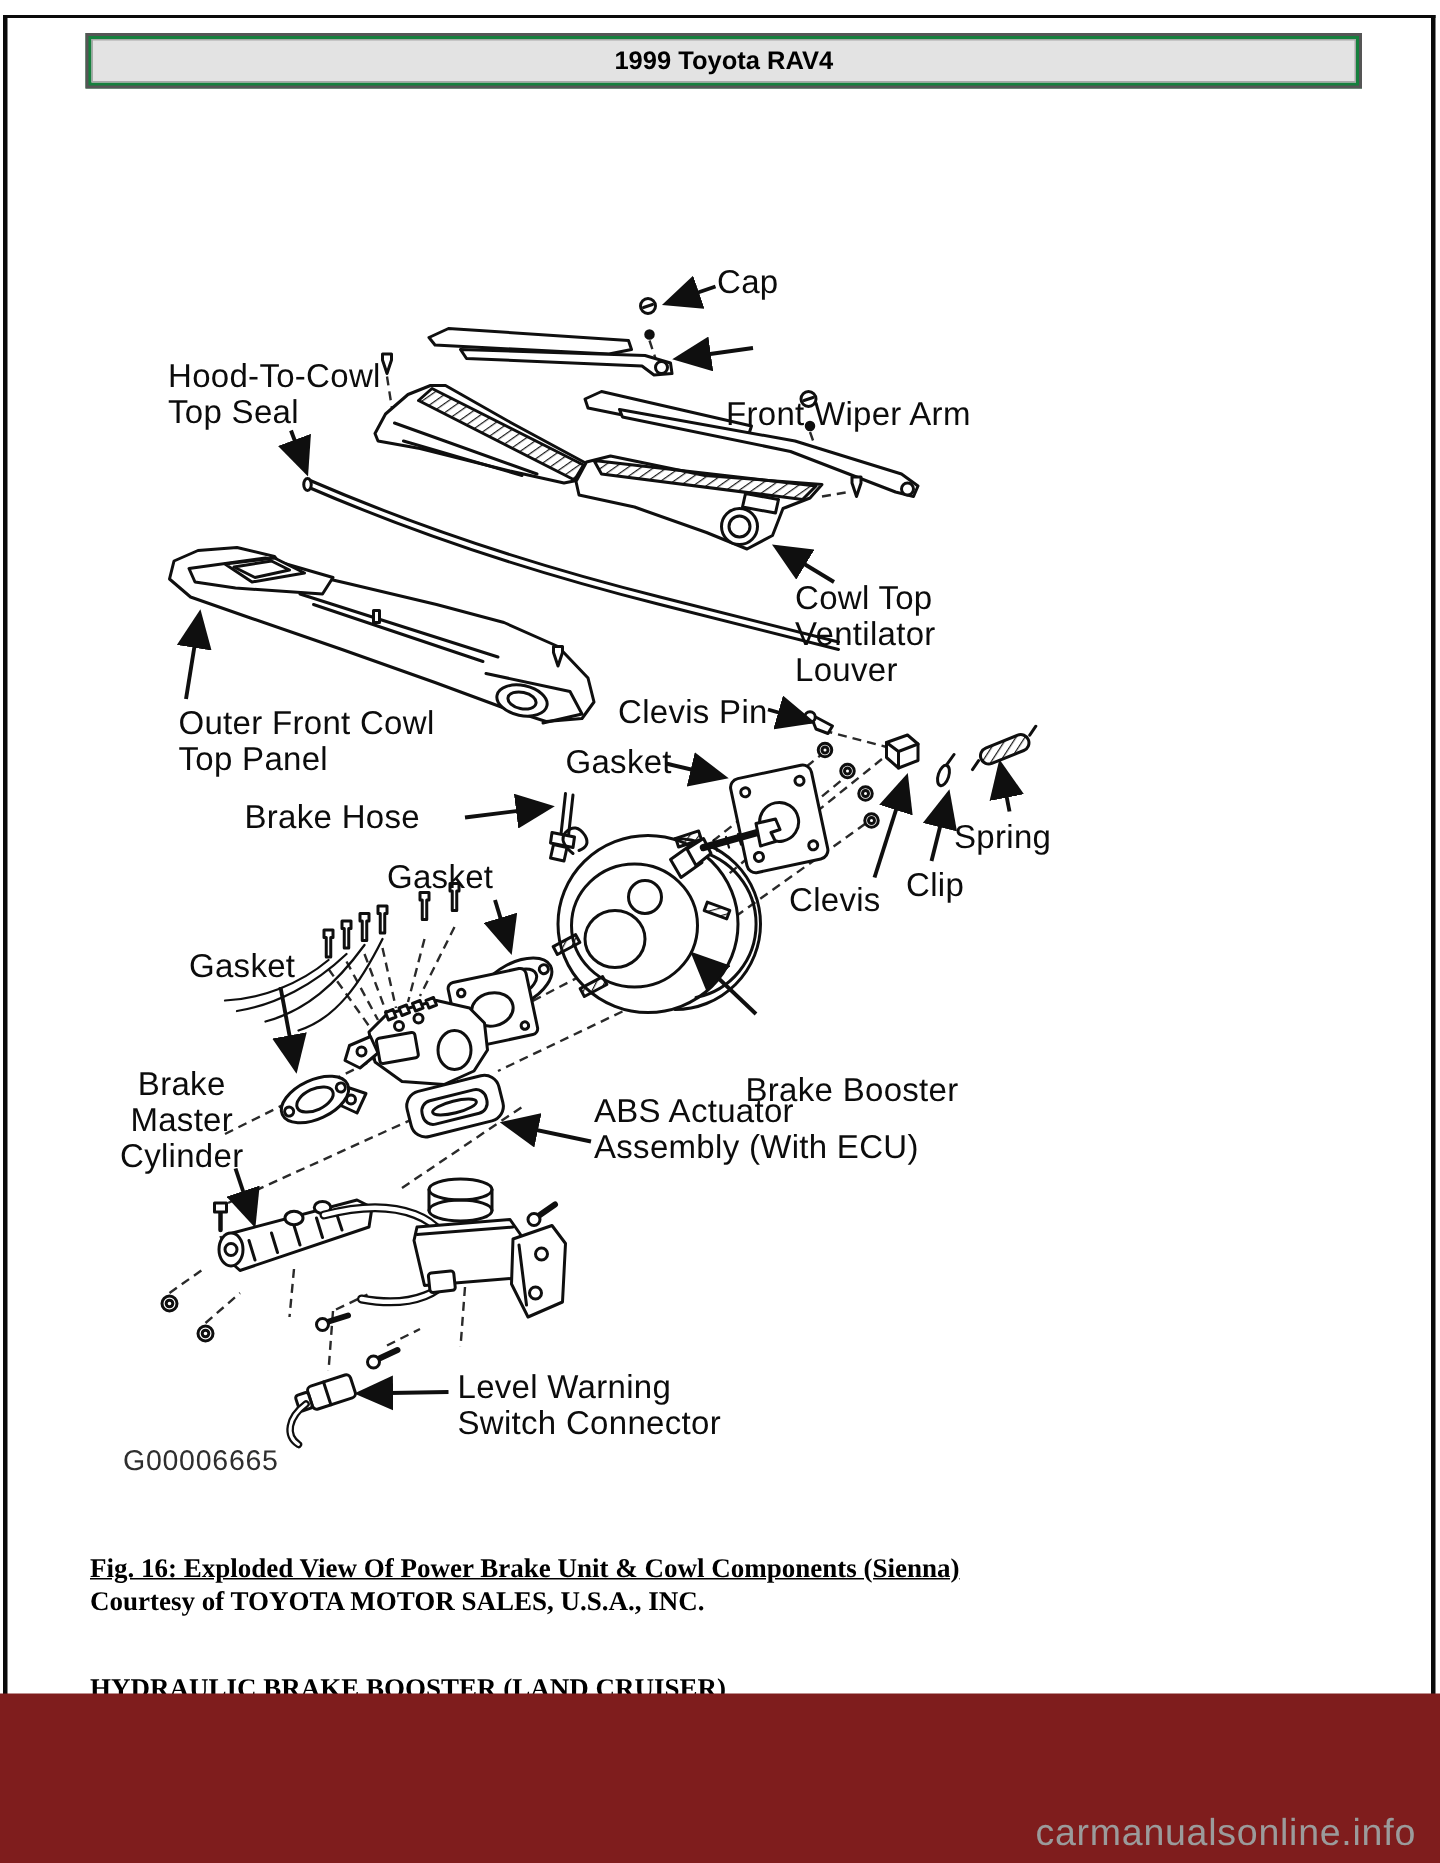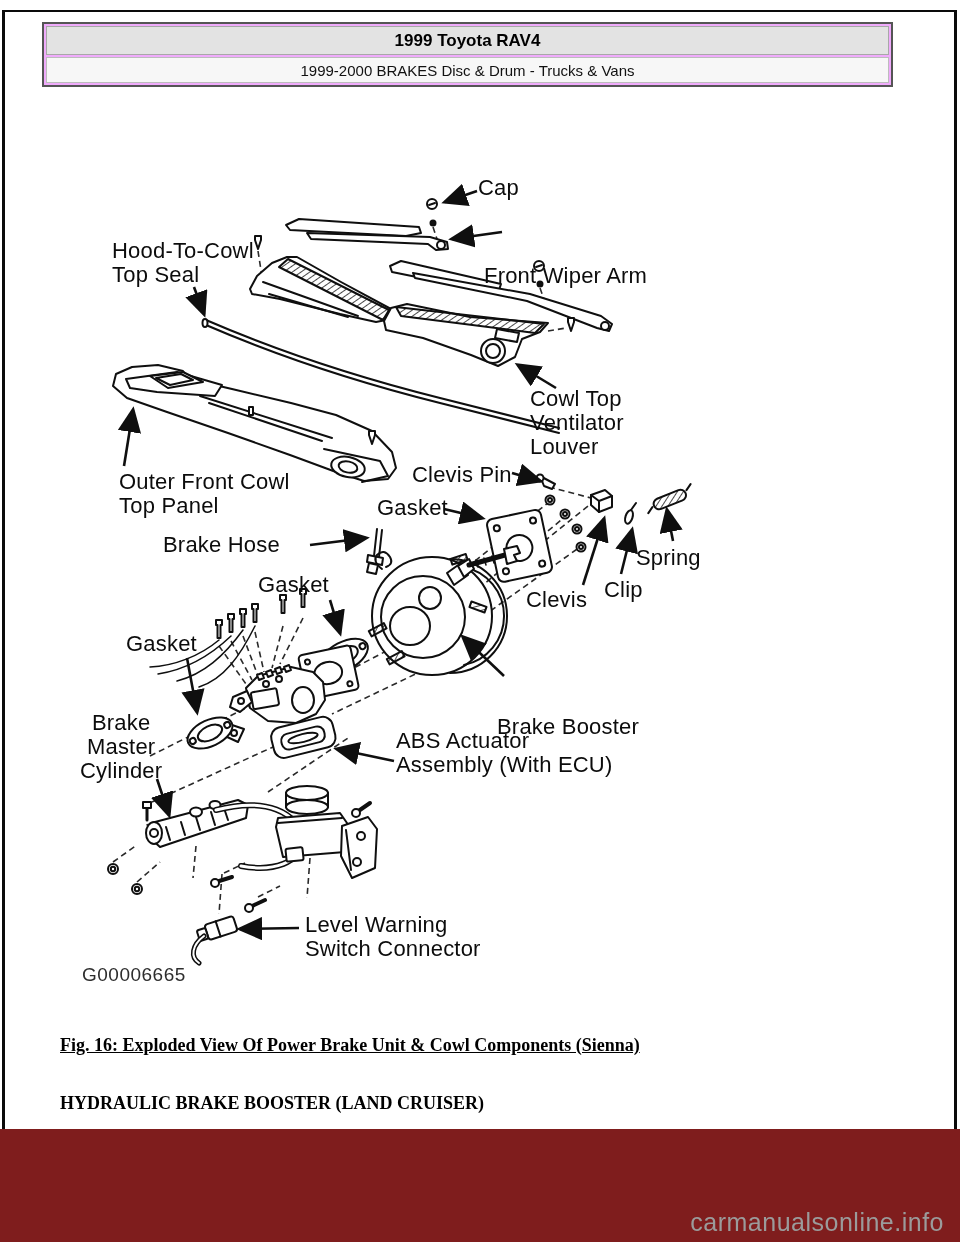--- a/index.html
+++ b/index.html
@@ -6,22 +6,22 @@
   body {
     width:960px; height:1242px; position:relative; background:#ffffff;
     font-family:"Liberation Sans", sans-serif; overflow:hidden;
   }
   .page-frame {
     position:absolute; left:2px; top:10px; right:3px; bottom:0;
     border-left:3px solid #0a0a0a; border-right:3px solid #0a0a0a; border-top:2px solid #0a0a0a;
     pointer-events:none;
   }
   .header-box {
-    position:absolute; left:42px; top:22px; width:851px;
-    border:2px solid #555; background:#f0abfc; padding:2px; box-sizing:border-box;
+    position:absolute; left:57px; top:22px; width:851px;
+    border:2px solid #555; background:#15803d; padding:2px; box-sizing:border-box;
   }
   .header-row1 {
     background:#e3e3e3; border:1px solid #a8a8a8; height:27px;
     display:flex; align-items:center; justify-content:center;
     font-weight:bold; font-size:17px; color:#000;
   }
   .header-row2 {
     background:#f7f7f7; border:1px solid #bdbdbd; height:24px; margin-top:2px;
     display:flex; align-items:center; justify-content:center;
     font-size:15px; color:#111;
@@ -47,21 +47,20 @@
     color:#9b9b9b; font-size:25px; letter-spacing:0.5px;
   }
 </style>
 </head>
 <body>
 
 <div class="page-frame"></div>
 
 <div class="header-box">
   <div class="header-row1">1999 Toyota RAV4</div>
-  <div class="header-row2">1999-2000 BRAKES Disc &amp; Drum - Trucks &amp; Vans</div>
 </div>
 
 <svg class="diagram" width="960" height="1030" viewBox="0 0 960 1030" xmlns="http://www.w3.org/2000/svg">
   <defs>
     <marker id="ah" markerWidth="10" markerHeight="9" refX="8.5" refY="4.5" orient="auto">
       <path d="M0,0 L10,4.5 L0,9 Z" fill="#0f0f0f"></path>
     </marker>
     <pattern id="hx" width="5" height="5" patternUnits="userSpaceOnUse" patternTransform="rotate(55)">
       <line x1="0" y1="0" x2="0" y2="5" stroke="#1a1a1a" stroke-width="1.6"></line>
     </pattern>
@@ -359,18 +358,19 @@
 Master
 Cylinder</div>
 <div class="dlabel" style="left:396px; top:729px;">ABS Actuator
 Assembly (With ECU)</div>
 <div class="dlabel" style="left:305px; top:913px;">Level Warning
 Switch Connector</div>
 <div class="dlabel gcode" style="left:82px; top:963px;">G00006665</div>
 
 <div class="caption">
   <div class="fig-title">Fig. 16: Exploded View Of Power Brake Unit &amp; Cowl Components (Sienna)</div>
+  <div>Courtesy of TOYOTA MOTOR SALES, U.S.A., INC.</div>
   <div class="section-heading">HYDRAULIC BRAKE BOOSTER (LAND CRUISER)</div>
 </div>
 
 <div class="footer">
   <div class="watermark">carmanualsonline.info</div>
 </div>
 
 </body></html>

